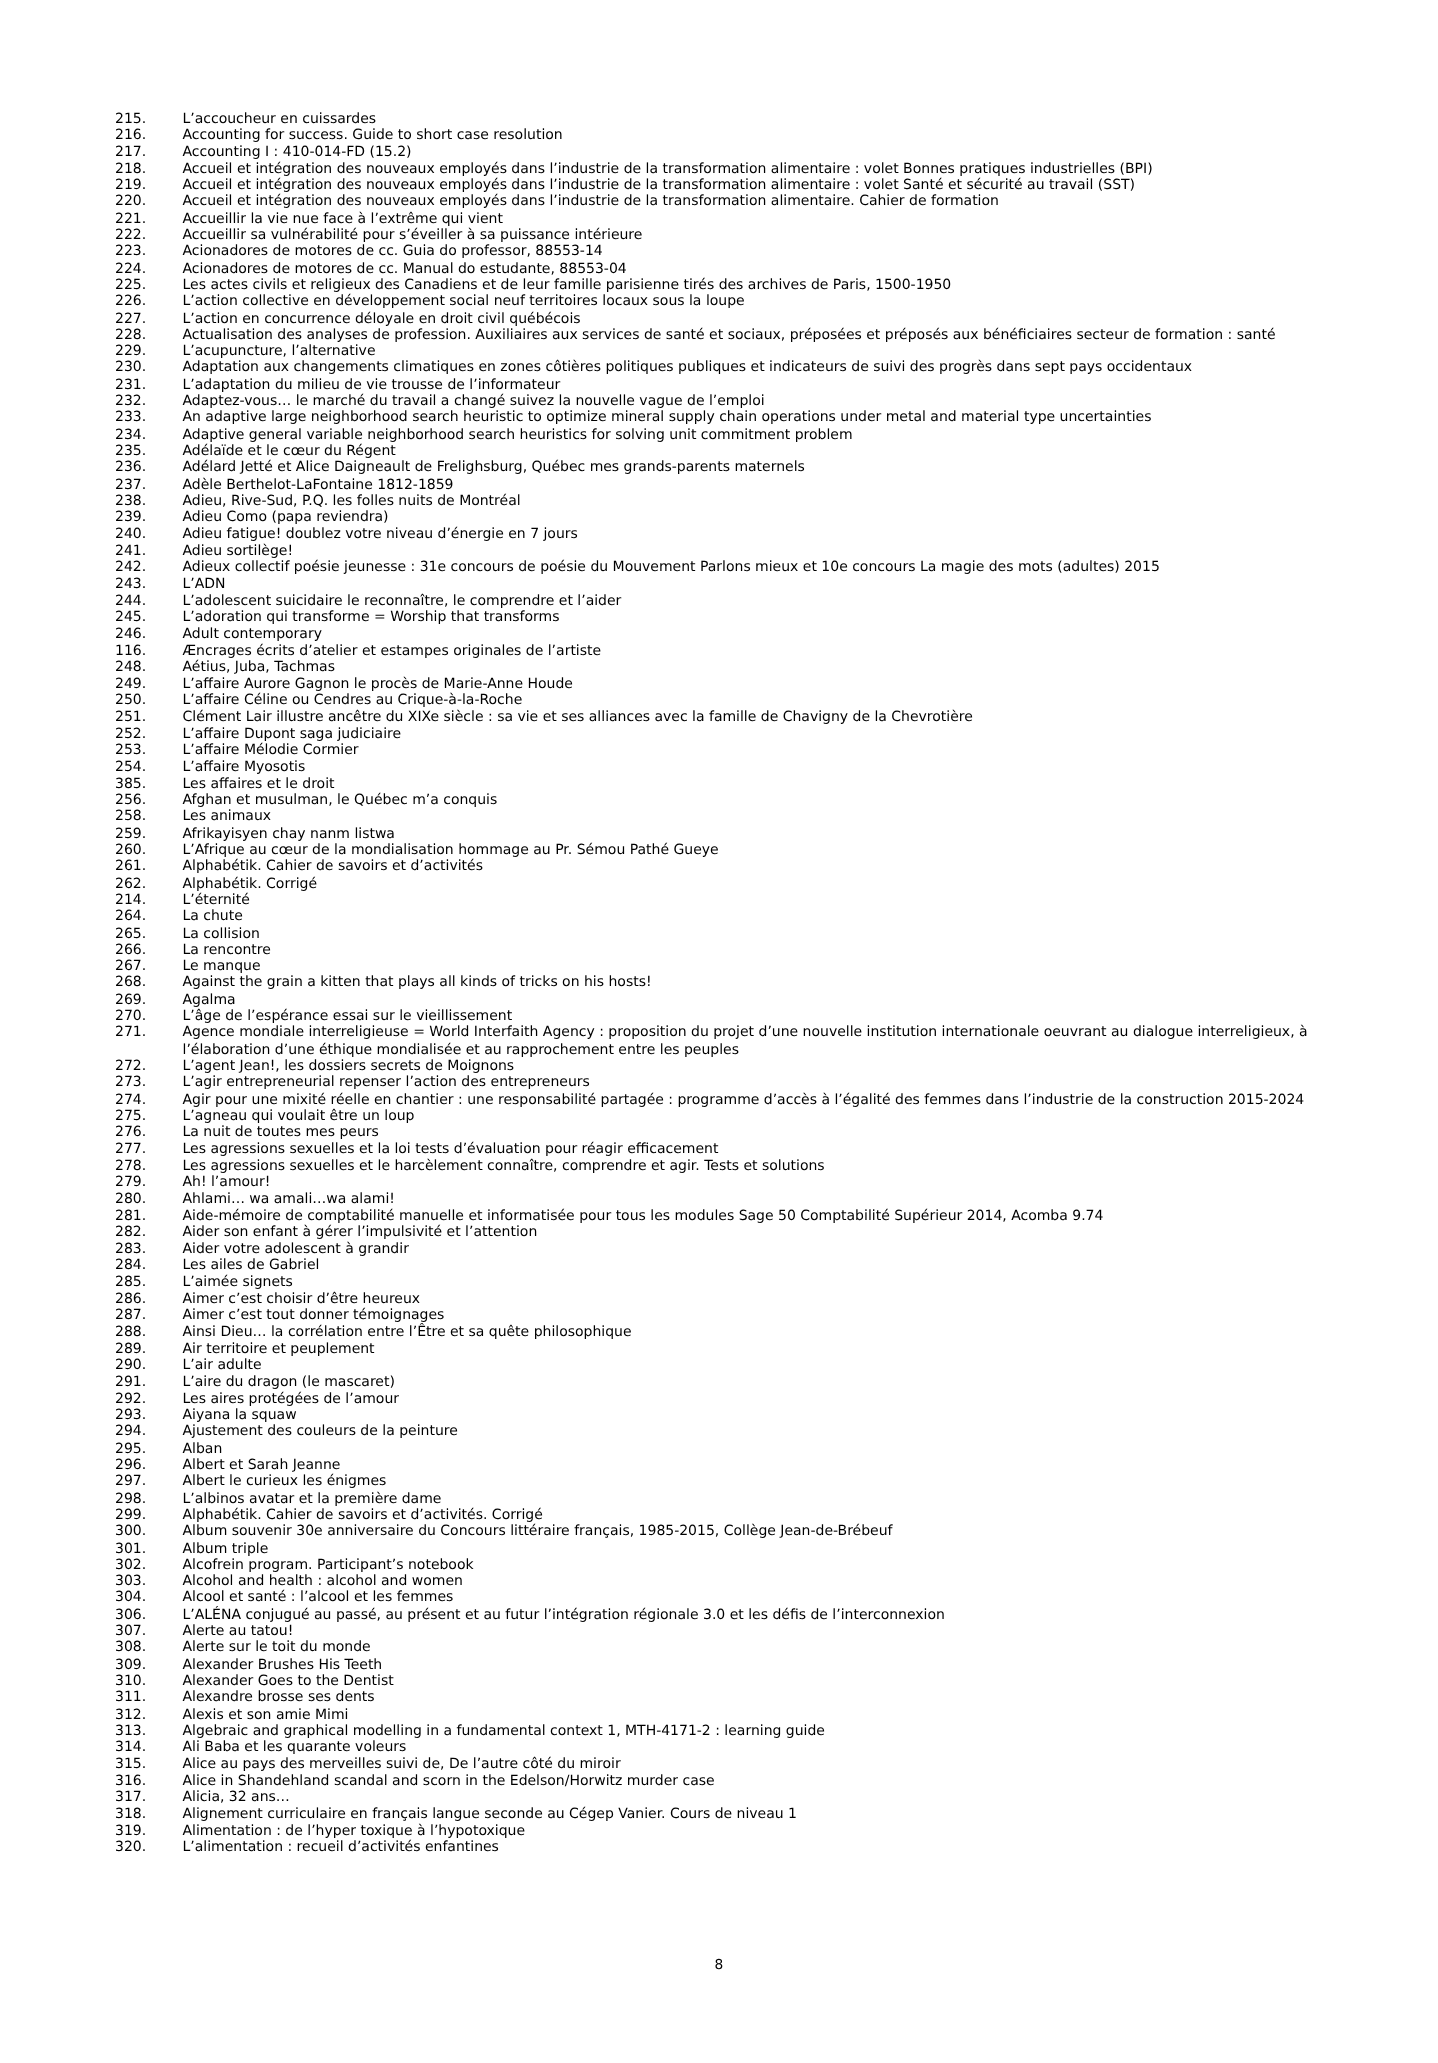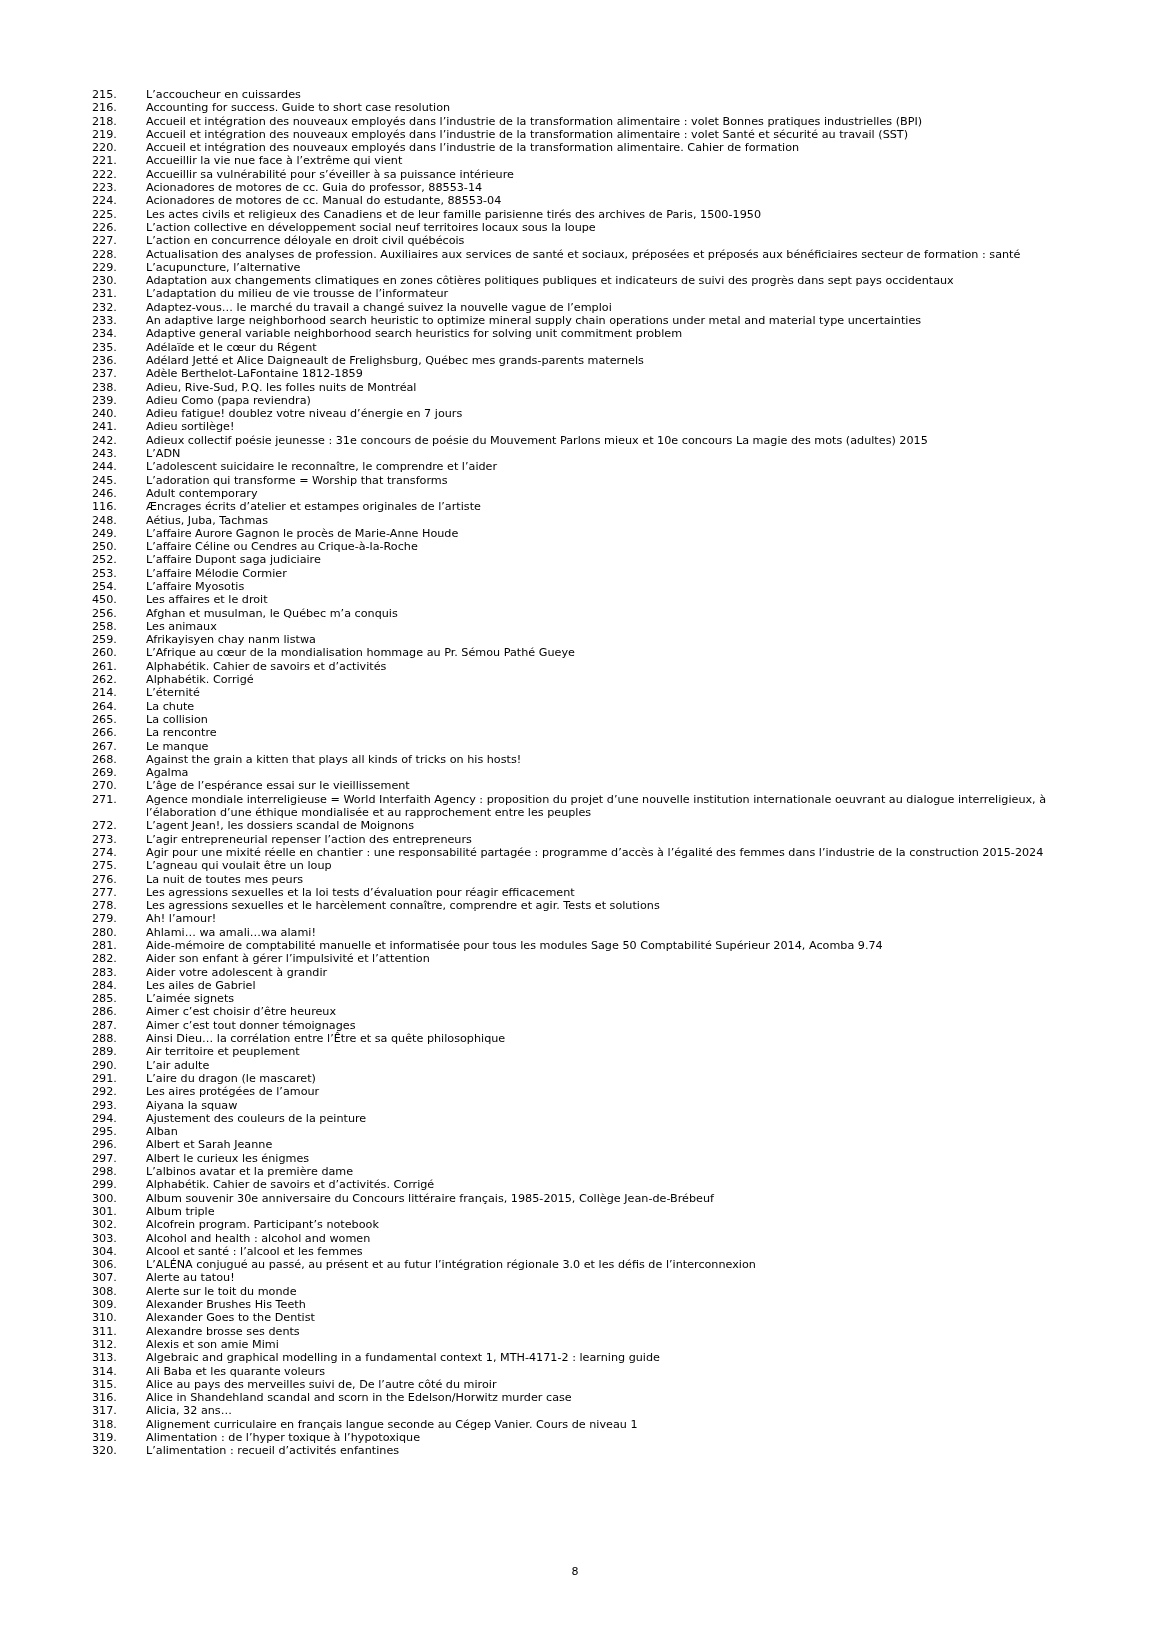--- a/index.html
+++ b/index.html
@@ -62,20 +62,24 @@
   <ol class="entry-list">
       <li class="entry">
         <span class="num">215.</span>
         <span class="title">L’accoucheur en cuissardes</span>
       </li>
       <li class="entry">
         <span class="num">216.</span>
         <span class="title">Accounting for success. Guide to short case resolution</span>
       </li>
       <li class="entry">
+        <span class="num">217.</span>
+        <span class="title">Accounting I : 410-014-FD (15.2)</span>
+      </li>
+      <li class="entry">
         <span class="num">218.</span>
         <span class="title">Accueil et intégration des nouveaux employés dans l’industrie de la transformation alimentaire : volet Bonnes pratiques industrielles (BPI)</span>
       </li>
       <li class="entry">
         <span class="num">219.</span>
         <span class="title">Accueil et intégration des nouveaux employés dans l’industrie de la transformation alimentaire : volet Santé et sécurité au travail (SST)</span>
       </li>
       <li class="entry">
         <span class="num">220.</span>
         <span class="title">Accueil et intégration des nouveaux employés dans l’industrie de la transformation alimentaire. Cahier de formation</span>
@@ -194,33 +198,37 @@
       </li>
       <li class="entry">
         <span class="num">249.</span>
         <span class="title">L’affaire Aurore Gagnon le procès de Marie-Anne Houde</span>
       </li>
       <li class="entry">
         <span class="num">250.</span>
         <span class="title">L’affaire Céline ou Cendres au Crique-à-la-Roche</span>
       </li>
       <li class="entry">
+        <span class="num">251.</span>
+        <span class="title">Clément Lair illustre ancêtre du XIXe siècle : sa vie et ses alliances avec la famille de Chavigny de la Chevrotière</span>
+      </li>
+      <li class="entry">
         <span class="num">252.</span>
         <span class="title">L’affaire Dupont saga judiciaire</span>
       </li>
       <li class="entry">
         <span class="num">253.</span>
         <span class="title">L’affaire Mélodie Cormier</span>
       </li>
       <li class="entry">
         <span class="num">254.</span>
         <span class="title">L’affaire Myosotis</span>
       </li>
       <li class="entry">
-        <span class="num">450.</span>
+        <span class="num">385.</span>
         <span class="title">Les affaires et le droit</span>
       </li>
       <li class="entry">
         <span class="num">256.</span>
         <span class="title">Afghan et musulman, le Québec m’a conquis</span>
       </li>
       <li class="entry">
         <span class="num">258.</span>
         <span class="title">Les animaux</span>
       </li>
@@ -271,21 +279,21 @@
       <li class="entry">
         <span class="num">270.</span>
         <span class="title">L’âge de l’espérance essai sur le vieillissement</span>
       </li>
       <li class="entry">
         <span class="num">271.</span>
         <span class="title">Agence mondiale interreligieuse = World Interfaith Agency : proposition du projet d’une nouvelle institution internationale oeuvrant au dialogue interreligieux, à l’élaboration d’une éthique mondialisée et au rapprochement entre les peuples</span>
       </li>
       <li class="entry">
         <span class="num">272.</span>
-        <span class="title">L’agent Jean!, les dossiers scandal de Moignons</span>
+        <span class="title">L’agent Jean!, les dossiers secrets de Moignons</span>
       </li>
       <li class="entry">
         <span class="num">273.</span>
         <span class="title">L’agir entrepreneurial repenser l’action des entrepreneurs</span>
       </li>
       <li class="entry">
         <span class="num">274.</span>
         <span class="title">Agir pour une mixité réelle en chantier : une responsabilité partagée : programme d’accès à l’égalité des femmes dans l’industrie de la construction 2015-2024</span>
       </li>
       <li class="entry">

